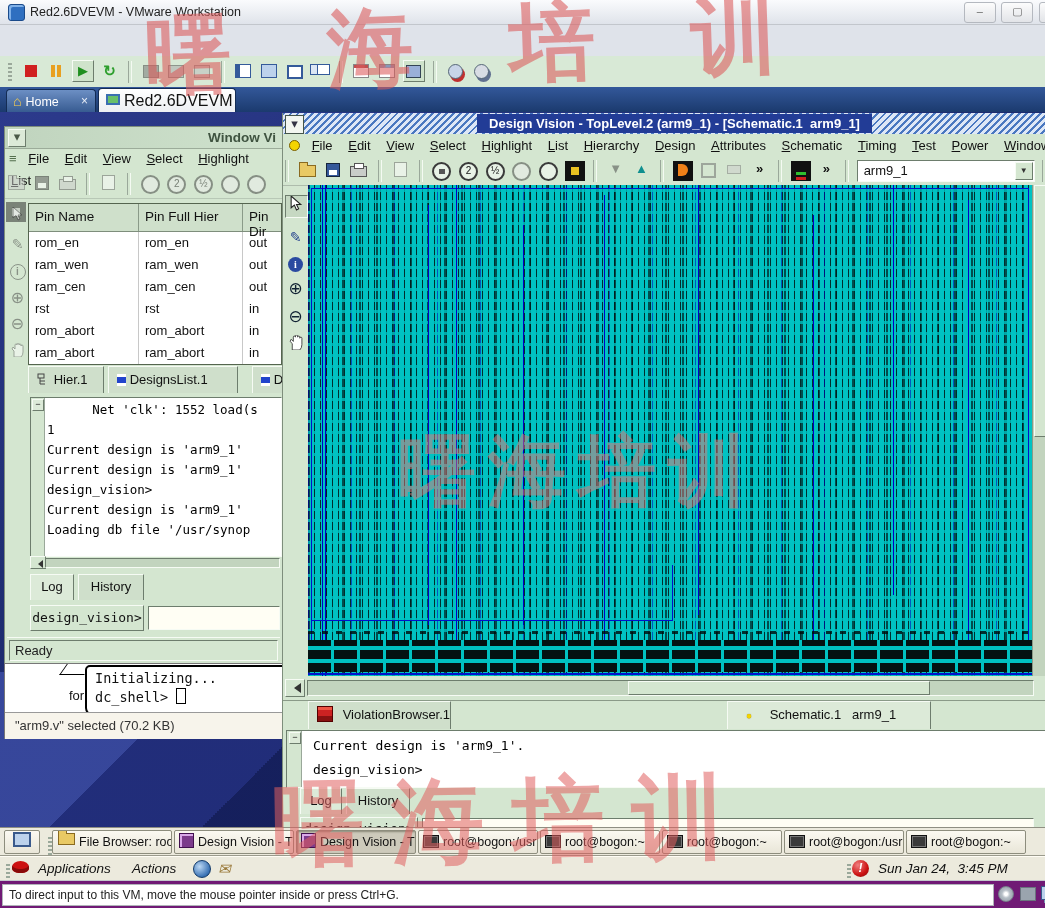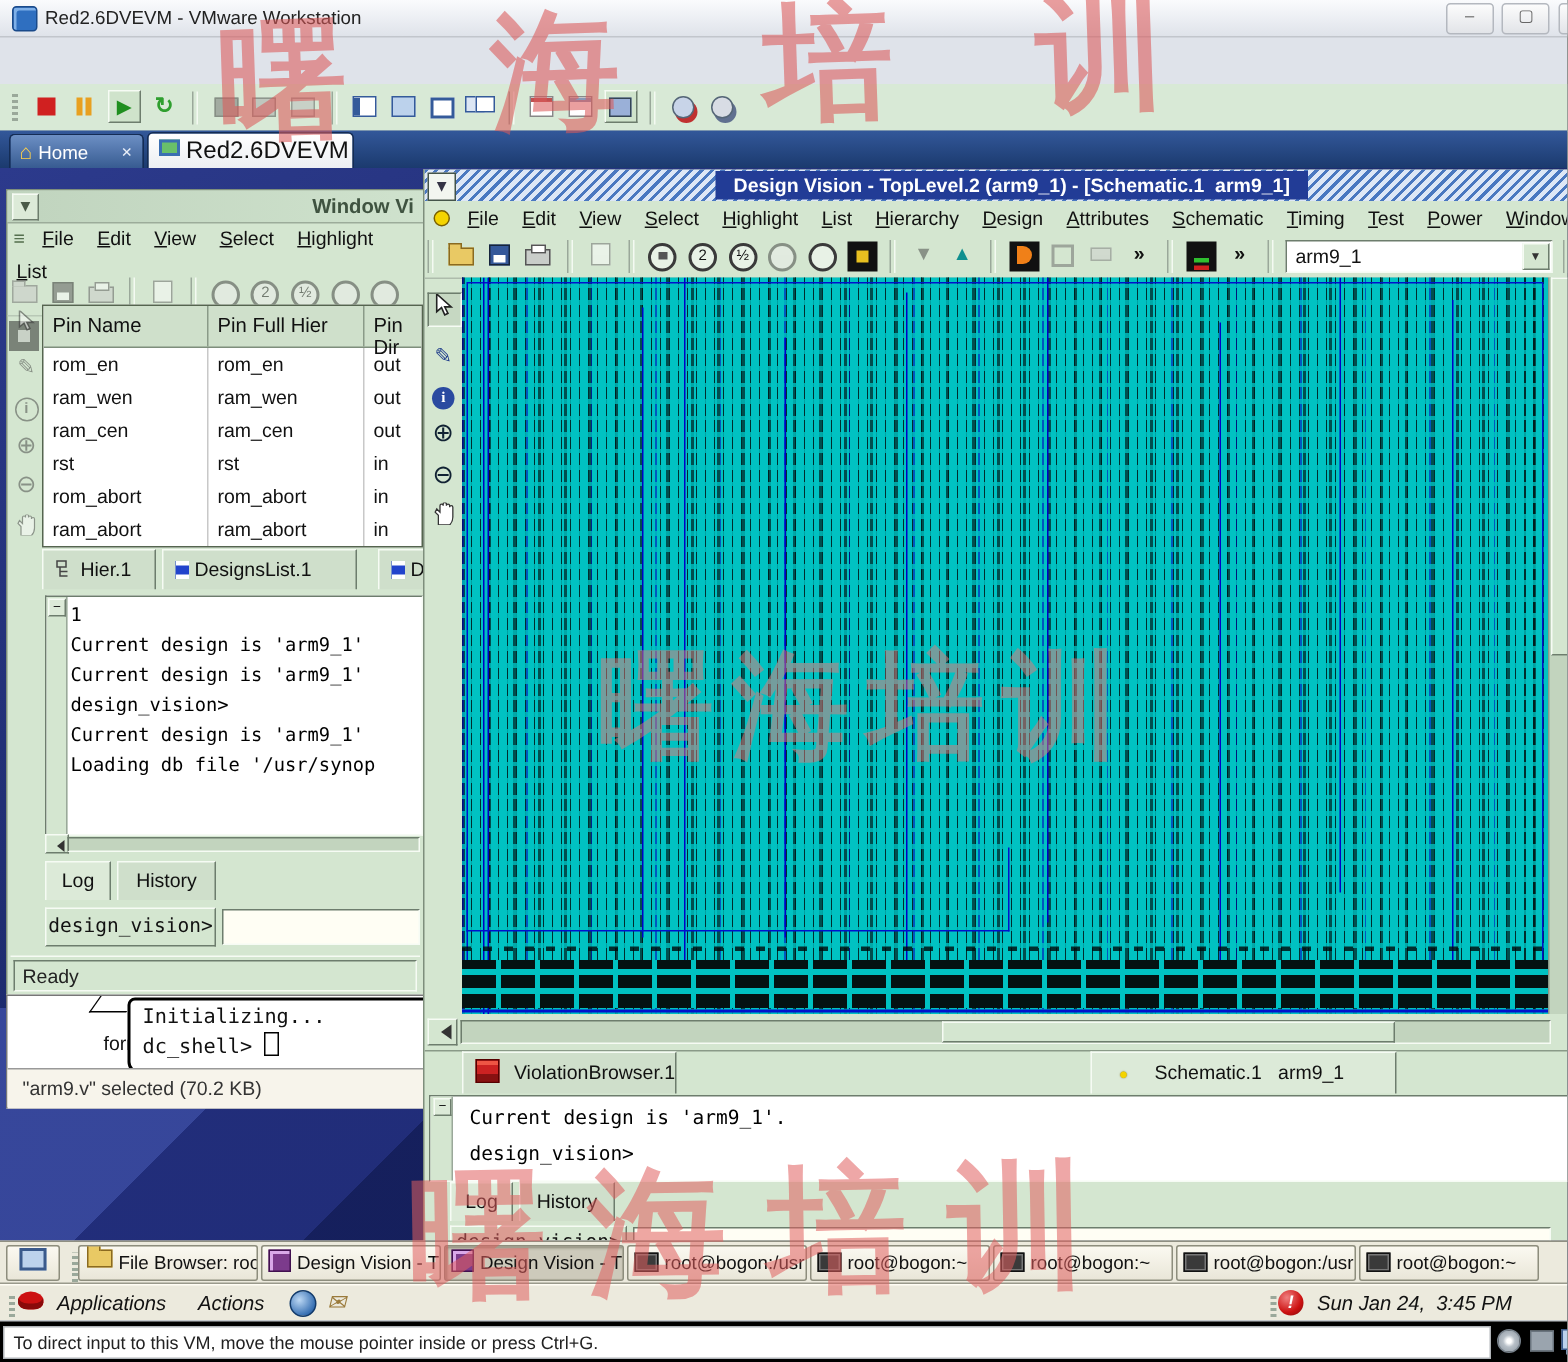--- a/index.html
+++ b/index.html
@@ -127,21 +127,21 @@
       <div class="abs" style="left:0;top:21px;width:277px;height:22px;line-height:22px;">
         <span style="margin:0 2px 0 4px;color:#55704f;">≡</span>
         <span class="mi" style="padding:0 6px;">File</span>
         <span class="mi" style="padding:0 6px;">Edit</span>
         <span class="mi" style="padding:0 6px;">View</span>
         <span class="mi" style="padding:0 6px;">Select</span>
         <span class="mi" style="padding:0 6px;">Highlight</span>
         <span class="mi" style="padding:0 6px;">List</span>
       </div>
 
-      <div class="abs" style="left:0;top:43px;width:277px;height:28px;border-bottom:1px solid #b8c8b6;margin-top:12px;">
+      <div class="abs" style="left:0;top:43px;width:277px;height:28px;border-bottom:1px solid #b8c8b6;">
         <span class="ticon dis"><span class="i-folder"></span></span>
         <span class="ticon dis"><span class="i-floppy"></span></span>
         <span class="ticon dis"><span class="i-print"></span></span>
         <span class="sep" style="margin-top:3px;"></span>
         <span class="ticon dis"><span style="display:inline-block;width:11px;height:13px;margin-top:3px;background:#fff;border:1px solid #666;"></span></span>
         <span class="sep" style="margin-top:3px;"></span>
         <span class="circ dis" style="margin-top:5px;"></span>
         <span class="circ dis" style="margin-top:5px;">2</span>
         <span class="circ dis" style="margin-top:5px;">½</span>
         <span class="circ dis" style="margin-top:5px;"></span>
@@ -220,20 +220,21 @@
           <span style="display:inline-block;width:9px;height:12px;background:#2244cc;box-shadow:inset 0 3px 0 #fff, inset 0 -3px 0 #fff;vertical-align:-2px;"></span>
           <span>De</span>
         </span>
       </div>
 
       <div class="abs sunken" style="left:25px;top:270px;width:250px;height:158px;background:#fff;overflow:hidden;">
         <div class="abs green" style="left:0;top:0;width:13px;height:158px;border-right:1px solid #9aa89a;">
           <span class="raised" style="position:absolute;left:1px;top:1px;width:10px;height:10px;background:#dcead8;font-size:9px;line-height:8px;text-align:center;">−</span>
         </div>
         <div class="abs mono" style="left:16px;top:2px;width:232px;height:150px;font-size:12.5px;line-height:20px;color:#000;">
+          <div class="pre">      Net 'clk': 1552 load(s</div>
           <div class="pre">1</div>
           <div class="pre">Current design is 'arm9_1'</div>
           <div class="pre">Current design is 'arm9_1'</div>
           <div class="pre">design_vision&gt;</div>
           <div class="pre">Current design is 'arm9_1'</div>
           <div class="pre">Loading db file '/usr/synop</div>
         </div>
       </div>
 
       <div class="abs" style="left:25px;top:429px;width:250px;height:13px;">
@@ -447,21 +448,21 @@
       <span style="position:absolute;left:38px;font-size:13.5px;color:#111;">Applications</span>
       <span style="position:absolute;left:132px;font-size:13.5px;color:#111;">Actions</span>
       <span style="position:absolute;left:193px;top:3px;width:16px;height:16px;border-radius:50%;background:radial-gradient(circle at 35% 35%, #bcd8f4, #3a72b4 70%, #1c4a84);border:1px solid #123a6a;"></span>
       <span style="position:absolute;left:218px;top:0;color:#9a7a3a;font-size:15px;">✉</span>
       <span class="grip" style="position:absolute;left:843px;top:2px;"></span>
       <span style="position:absolute;left:852px;top:3px;width:17px;height:17px;background:radial-gradient(circle at 35% 30%, #f08080, #cc1111 60%, #7a0a0a);border-radius:50%;color:#fff;font-weight:bold;text-align:center;line-height:17px;font-size:12px;">!</span>
       <span class="pre" style="position:absolute;left:878px;font-size:13.5px;color:#111;">Sun Jan 24,  3:45 PM</span>
     </div>
   </div>
 
-  <div class="abs" style="left:0;top:880px;width:1045px;height:28px;background:#000000;border-top:1px solid #c4c8cc;">
+  <div class="abs" style="left:0;top:880px;width:1045px;height:28px;background:#701a75;border-top:1px solid #c4c8cc;">
     <span class="abs" style="left:2px;top:3px;width:990px;height:20px;background:#fff;border:1px solid #b0b4b8;">
       <span style="position:absolute;left:6px;top:0;line-height:20px;font-size:12px;color:#222;">To direct input to this VM, move the mouse pointer inside or press Ctrl+G.</span>
     </span>
     <span class="abs" style="left:998px;top:5px;white-space:nowrap;">
       <span style="display:inline-block;width:14px;height:14px;border-radius:50%;background:radial-gradient(circle,#fff 15%,#b8c0c8 40%,#8a949e);border:1px solid #78828c;vertical-align:top;"></span>
       <span style="display:inline-block;width:14px;height:12px;background:#9aa4ae;border:1px solid #6a747e;margin:1px 0 0 2px;vertical-align:top;"></span>
       <span style="display:inline-block;width:14px;height:12px;background:#bcd2ec;border:1px solid #3a5a8c;box-shadow:3px 3px 0 #7a94b4;margin:0 3px 0 2px;vertical-align:top;"></span>
       
       
       

